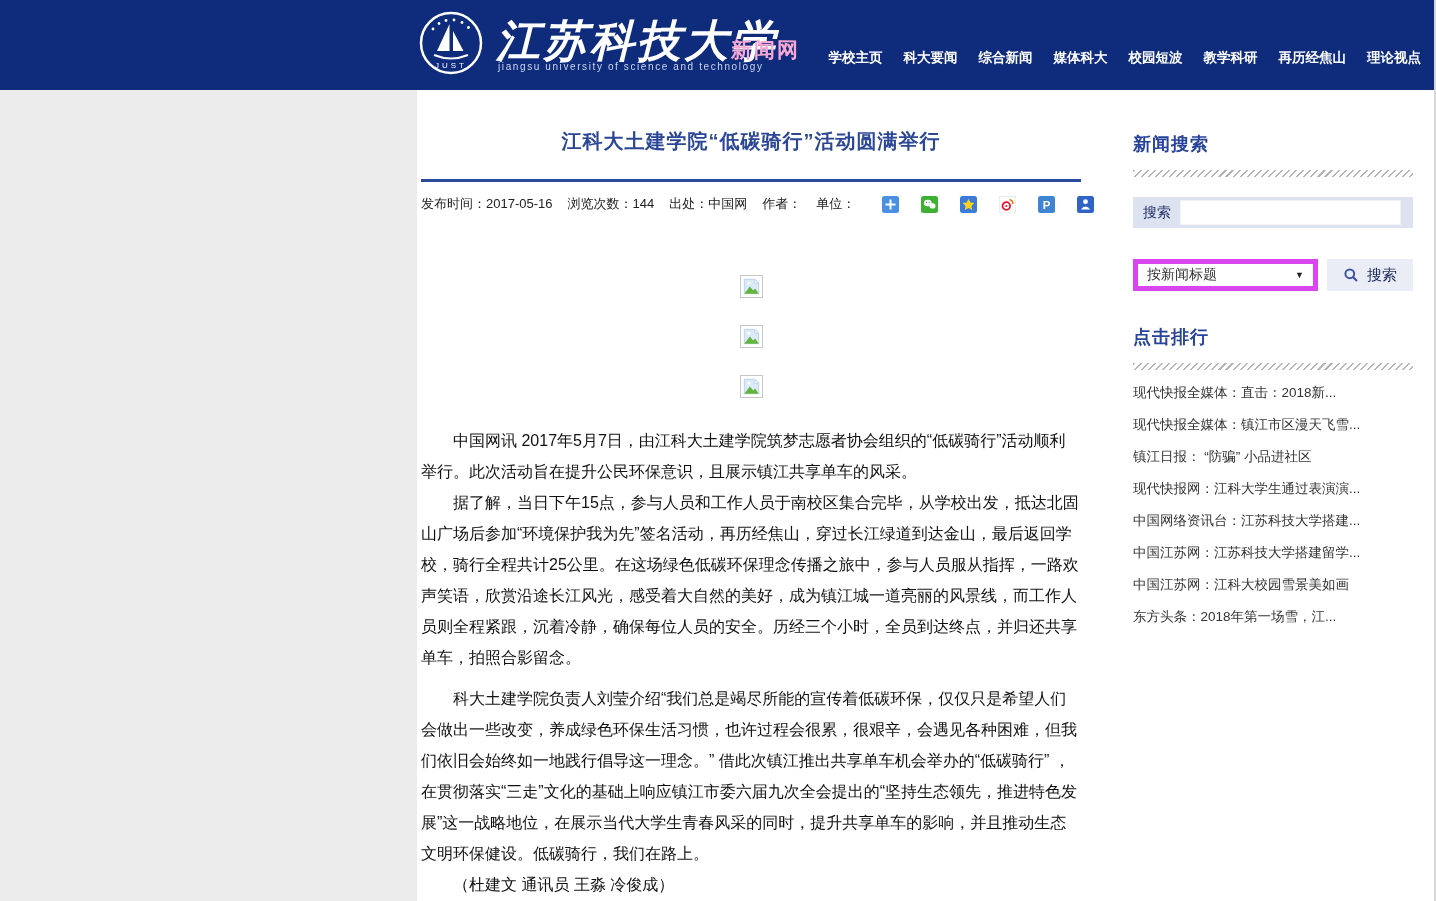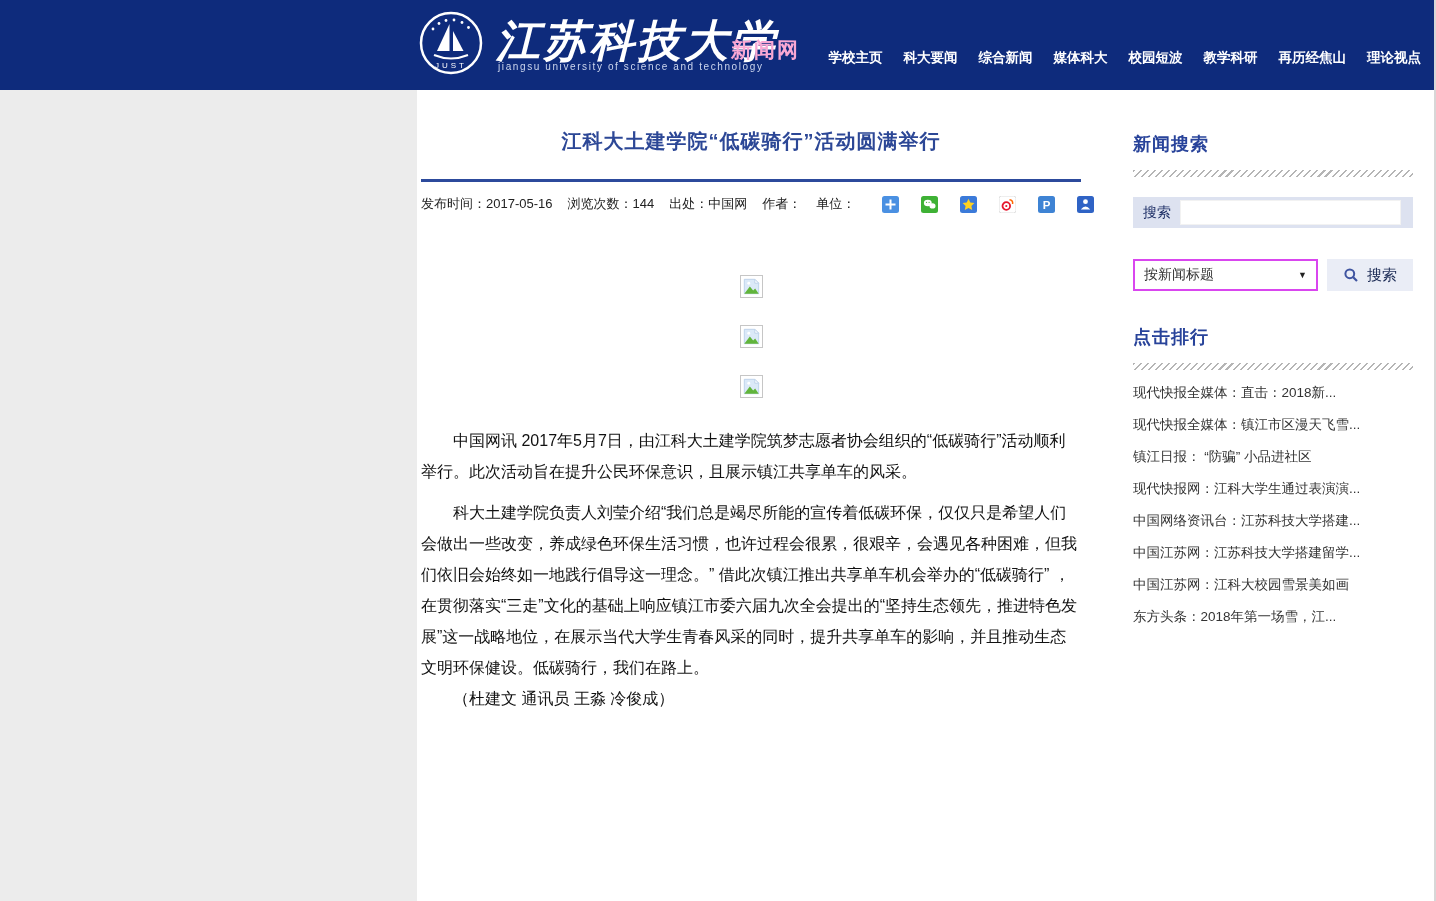--- a/index.html
+++ b/index.html
@@ -36,21 +36,21 @@
   
   .sidebar{position:absolute;left:1133px;top:90px;width:280px;}
   .sb-heading{margin:42px 0 0;font-size:18px;font-weight:bold;color:#28439a;letter-spacing:1px;}
   .sb-heading.second{margin-top:34px;}
   .hatch{margin-top:14px;height:7px;
     background:repeating-linear-gradient(135deg,#b5b5b5 0 1.5px,transparent 1.5px 5px);}
   .search-row{margin-top:20px;height:31px;background:#dde2f0;display:flex;align-items:center;padding:0 12px 0 10px;}
   .search-label{font-size:14px;color:#1e2f66;white-space:nowrap;}
   .search-input{flex:1;margin-left:9px;height:23px;border:1px solid #f2f2f2;background:#ffffff;outline:none;padding:0 4px;font-size:13px;font-family:inherit;}
   .search-row2{margin-top:31px;display:flex;justify-content:space-between;align-items:center;}
-  .dropdown{width:185px;height:32px;box-sizing:border-box;border:2px solid #d946ef;background:#ffffff;
+  .dropdown{width:185px;height:32px;box-sizing:border-box;border:5px solid #d946ef;background:#ffffff;
     display:flex;align-items:center;justify-content:space-between;padding:0 9px;font-size:14px;color:#333333;cursor:pointer;}
   .dd-arrow{font-size:9px;color:#222222;}
   .search-btn{width:86px;height:32px;background:#eaedf6;border:none;display:flex;align-items:center;justify-content:center;
     gap:8px;font-size:15px;color:#1c2b55;cursor:pointer;font-family:inherit;}
   .ranking-list{list-style:none;margin:4px 0 0;padding:0;}
   .ranking-list li{margin-top:14px;line-height:18px;font-size:13.5px;color:#333333;cursor:pointer;white-space:nowrap;overflow:hidden;}
 </style>
 </head>
 <body>
 
@@ -169,20 +169,21 @@
           <path d="M3 3 H12.5 L16 6.5 V16 H3 Z" fill="#dbe9f8" stroke="#b9cfe8" stroke-width="0.8"></path>
           <path d="M12.5 3 L12.5 6.5 H16 Z" fill="#ffffff" stroke="#b9cfe8" stroke-width="0.8"></path>
           <path d="M3 16 L8 9.5 L11 13.2 L12.8 11.2 L16 16 Z" fill="#61b53b"></path>
           <circle cx="7" cy="6.6" r="1.3" fill="#ffffff"></circle>
         </svg>
     </div>
   </div>
 
   <div class="body-text">
     <p>中国网讯 2017年5月7日，由江科大土建学院筑梦志愿者协会组织的“低碳骑行”活动顺利举行。此次活动旨在提升公民环保意识，且展示镇江共享单车的风采。</p>
+    <p>据了解，当日下午15点，参与人员和工作人员于南校区集合完毕，从学校出发，抵达北固山广场后参加“环境保护我为先”签名活动，再历经焦山，穿过长江绿道到达金山，最后返回学校，骑行全程共计25公里。在这场绿色低碳环保理念传播之旅中，参与人员服从指挥，一路欢声笑语，欣赏沿途长江风光，感受着大自然的美好，成为镇江城一道亮丽的风景线，而工作人员则全程紧跟，沉着冷静，确保每位人员的安全。历经三个小时，全员到达终点，并归还共享单车，拍照合影留念。</p>
     <p class="gap">科大土建学院负责人刘莹介绍“我们总是竭尽所能的宣传着低碳环保，仅仅只是希望人们会做出一些改变，养成绿色环保生活习惯，也许过程会很累，很艰辛，会遇见各种困难，但我们依旧会始终如一地践行倡导这一理念。” 借此次镇江推出共享单车机会举办的“低碳骑行” ，在贯彻落实“三走”文化的基础上响应镇江市委六届九次全会提出的“坚持生态领先，推进特色发展”这一战略地位，在展示当代大学生青春风采的同时，提升共享单车的影响，并且推动生态文明环保健设。低碳骑行，我们在路上。</p>
     <p>（杜建文 通讯员 王淼 冷俊成）</p>
   </div>
 </div>
 
 <div class="sidebar">
   <h2 class="sb-heading">新闻搜索</h2>
   <div class="hatch"></div>
 
   <div class="search-row">

